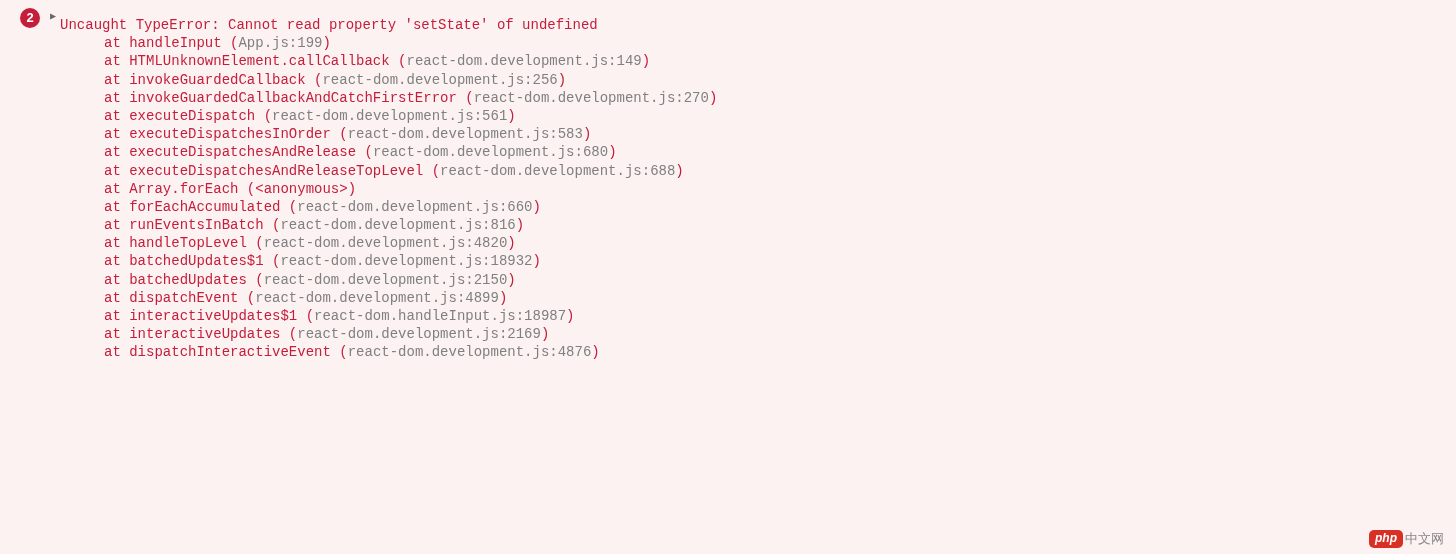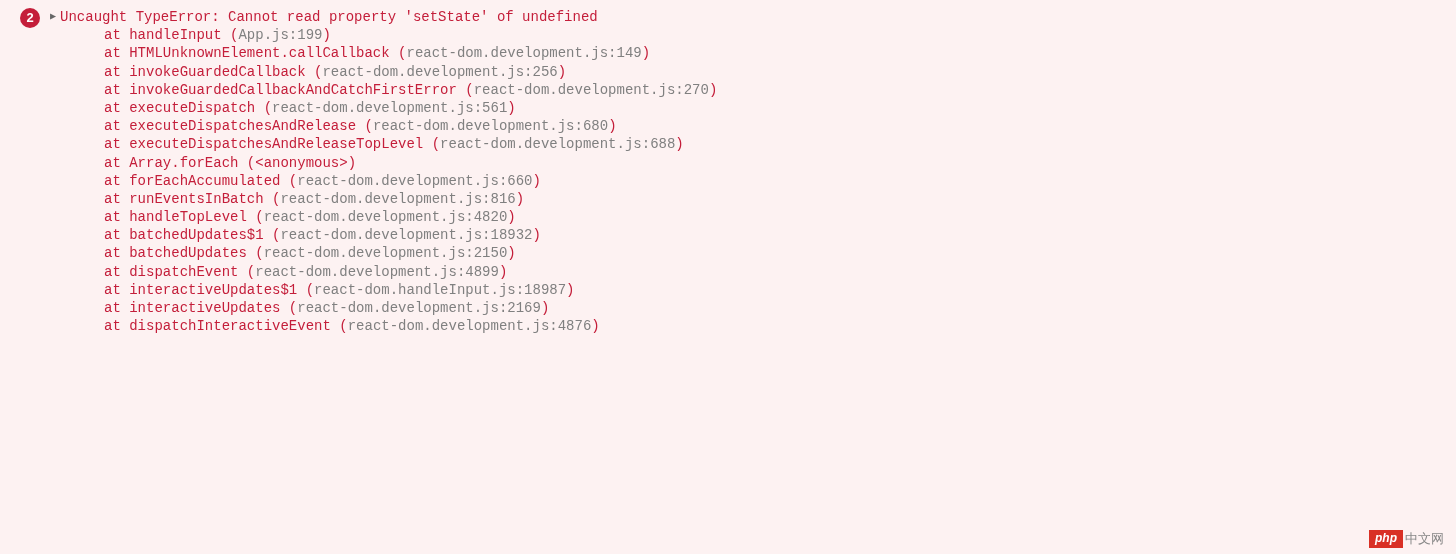--- a/index.html
+++ b/index.html
@@ -43,20 +43,21 @@
     .disclosure {
       display: inline-block;
       margin-right: 4px;
       font-size: 10px;
       color: #666;
       position: relative;
       top: 2px;
     }
     .error-title {
       color: #c41e3a;
+      margin-top: 8px;
     }
     .stack-trace {
       padding-left: 84px;
     }
     .stack-frame {
       color: #c41e3a;
       white-space: pre;
     }
     .file-link {
       color: #808080;
@@ -76,21 +77,21 @@
       align-items: center;
       gap: 2px;
     }
     .watermark-badge {
       background: #d93025;
       color: white;
       font-family: Arial, sans-serif;
       font-weight: bold;
       font-size: 12px;
       padding: 1px 6px;
-      border-radius: 0;
+      border-radius: 5px;
       font-style: italic;
     }
     .watermark-text {
       color: #888;
       font-family: Liberation Sans, sans-serif;
       font-size: 13px;
     }
   </style>
 </head>
 <body>
@@ -102,20 +103,21 @@
   <div class="error-header">
     <span class="disclosure">▶</span>
     <span class="error-title">Uncaught TypeError: Cannot read property 'setState' of undefined</span>
   </div>
   <div class="stack-trace" id="stack-trace">
       <div class="stack-frame"><span>at </span><span>handleInput</span> <span class="paren">(</span><span class="file-link">App.js:199</span><span class="paren">)</span></div>
       <div class="stack-frame"><span>at </span><span>HTMLUnknownElement.callCallback</span> <span class="paren">(</span><span class="file-link">react-dom.development.js:149</span><span class="paren">)</span></div>
       <div class="stack-frame"><span>at </span><span>invokeGuardedCallback</span> <span class="paren">(</span><span class="file-link">react-dom.development.js:256</span><span class="paren">)</span></div>
       <div class="stack-frame"><span>at </span><span>invokeGuardedCallbackAndCatchFirstError</span> <span class="paren">(</span><span class="file-link">react-dom.development.js:270</span><span class="paren">)</span></div>
       <div class="stack-frame"><span>at </span><span>executeDispatch</span> <span class="paren">(</span><span class="file-link">react-dom.development.js:561</span><span class="paren">)</span></div>
+      <div class="stack-frame"><span>at </span><span>executeDispatchesInOrder</span> <span class="paren">(</span><span class="file-link">react-dom.development.js:583</span><span class="paren">)</span></div>
       <div class="stack-frame"><span>at </span><span>executeDispatchesAndRelease</span> <span class="paren">(</span><span class="file-link">react-dom.development.js:680</span><span class="paren">)</span></div>
       <div class="stack-frame"><span>at </span><span>executeDispatchesAndReleaseTopLevel</span> <span class="paren">(</span><span class="file-link">react-dom.development.js:688</span><span class="paren">)</span></div>
       <div class="stack-frame"><span>at </span><span>Array.forEach</span> <span class="paren">(</span><span class="anon">&lt;anonymous&gt;</span><span class="paren">)</span></div>
       <div class="stack-frame"><span>at </span><span>forEachAccumulated</span> <span class="paren">(</span><span class="file-link">react-dom.development.js:660</span><span class="paren">)</span></div>
       <div class="stack-frame"><span>at </span><span>runEventsInBatch</span> <span class="paren">(</span><span class="file-link">react-dom.development.js:816</span><span class="paren">)</span></div>
       <div class="stack-frame"><span>at </span><span>handleTopLevel</span> <span class="paren">(</span><span class="file-link">react-dom.development.js:4820</span><span class="paren">)</span></div>
       <div class="stack-frame"><span>at </span><span>batchedUpdates$1</span> <span class="paren">(</span><span class="file-link">react-dom.development.js:18932</span><span class="paren">)</span></div>
       <div class="stack-frame"><span>at </span><span>batchedUpdates</span> <span class="paren">(</span><span class="file-link">react-dom.development.js:2150</span><span class="paren">)</span></div>
       <div class="stack-frame"><span>at </span><span>dispatchEvent</span> <span class="paren">(</span><span class="file-link">react-dom.development.js:4899</span><span class="paren">)</span></div>
       <div class="stack-frame"><span>at </span><span>interactiveUpdates$1</span> <span class="paren">(</span><span class="file-link">react-dom.handleInput.js:18987</span><span class="paren">)</span></div>

